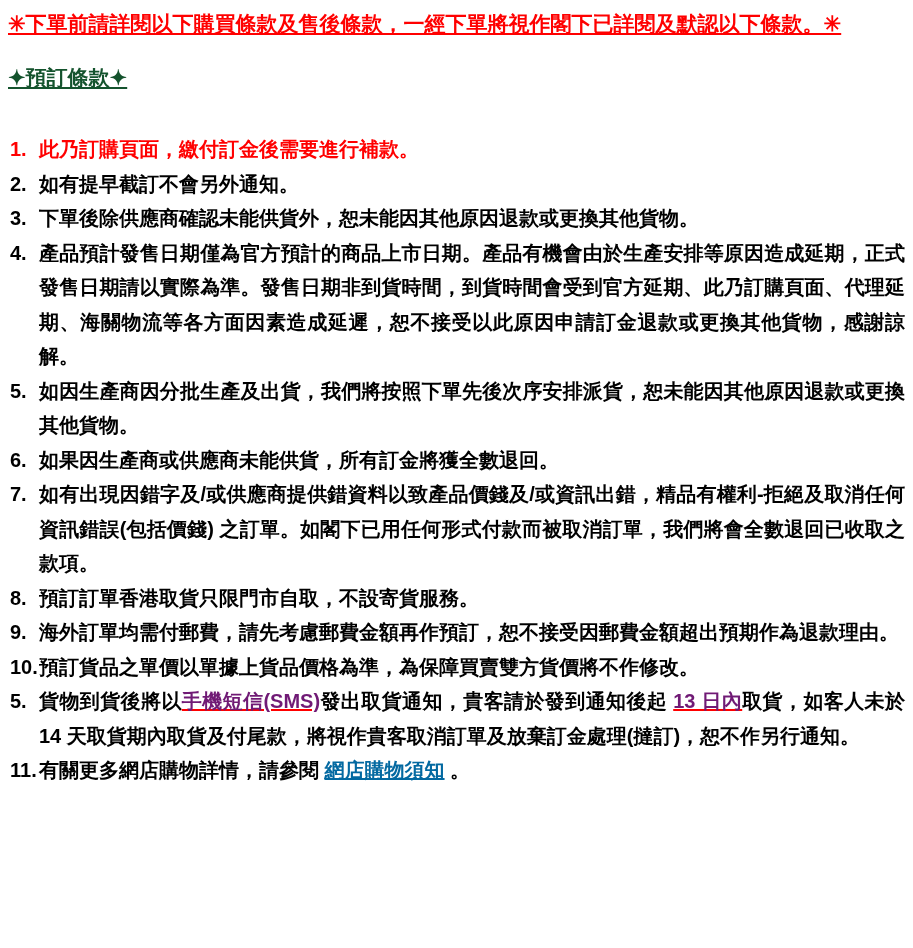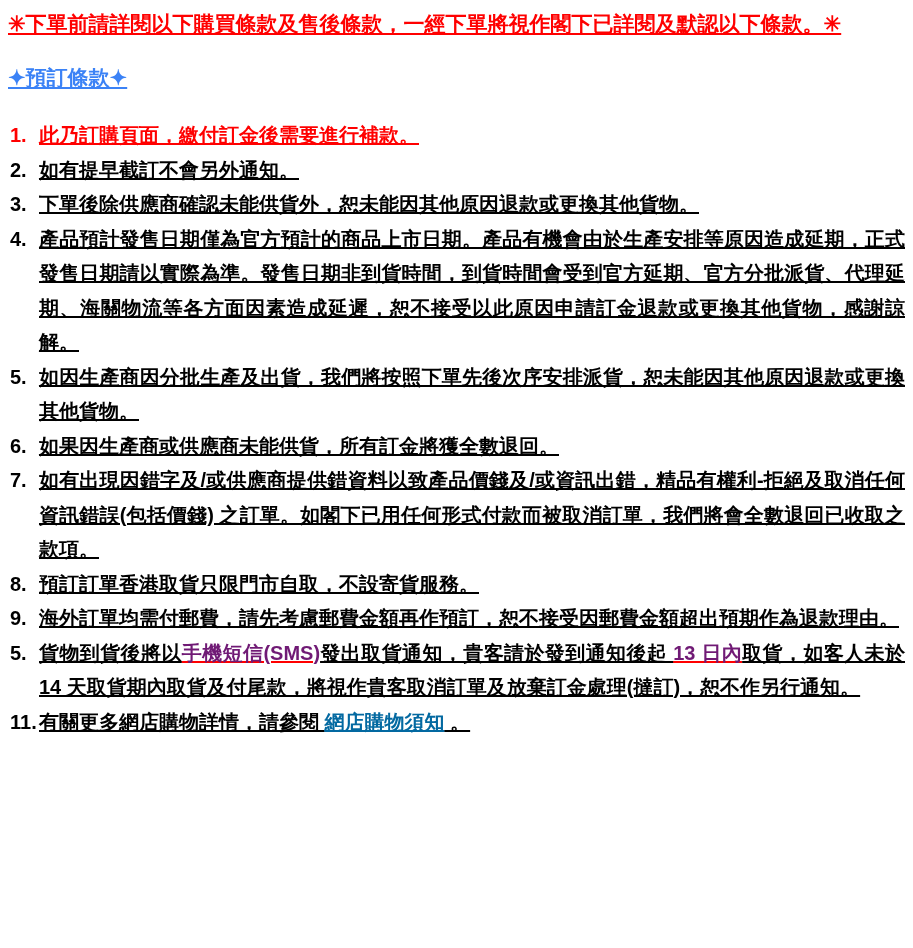--- a/index.html
+++ b/index.html
@@ -24,25 +24,25 @@
   .notice {
     color: #ff0000;
     text-decoration: underline;
     text-decoration-color: #ff0000;
     font-size: 21px;
     line-height: 28px;
     white-space: nowrap;
     margin: 4px 0 26px 0;
   }
   .section-title {
-    color: #3b82f6;
+    color: #14532d;
     text-decoration: underline;
     font-size: 21px;
     line-height: 28px;
-    margin: 0 0 26px 0;
+    margin: 0 0 40px 0;
   }
   ol.terms {
     list-style: none;
     margin: 0;
     padding: 0;
     font-size: 20px;
     line-height: 34.5px;
   }
   ol.terms li {
     display: flex;
@@ -51,21 +51,20 @@
   ol.terms .num {
     flex: 0 0 31px;
     padding-left: 2px;
     box-sizing: border-box;
     white-space: nowrap;
   }
   ol.terms .content {
     flex: 1 1 auto;
     text-align: justify;
     text-justify: inter-character;
-    text-decoration: underline;
   }
   .red { color: #ff0000; }
   .red-ul {
     color: #701a75;
     text-decoration: underline;
     text-decoration-color: #ff0000;
   }
   a.shop-link {
     color: #0369a1;
     text-decoration: underline;
@@ -93,21 +92,21 @@
       <span class="content">如有提早截訂不會另外通知。</span>
     </li>
 
     <li>
       <span class="num">3.</span>
       <span class="content">下單後除供應商確認未能供貨外，恕未能因其他原因退款或更換其他貨物。</span>
     </li>
 
     <li>
       <span class="num">4.</span>
-      <span class="content">產品預計發售日期僅為官方預計的商品上市日期。產品有機會由於生產安排等原因造成延期，正式發售日期請以實際為準。發售日期非到貨時間，到貨時間會受到官方延期、官方分批派貨、代理延期、海關物流等各方面因素造成延遲，恕不接受以此原因申請訂金退款或更換其他貨物，感謝諒解。</span>
+      <span class="content">產品預計發售日期僅為官方預計的商品上市日期。產品有機會由於生產安排等原因造成延期，正式發售日期請以實際為準。發售日期非到貨時間，到貨時間會受到官方延期、此乃訂購頁面、代理延期、海關物流等各方面因素造成延遲，恕不接受以此原因申請訂金退款或更換其他貨物，感謝諒解。</span>
     </li>
 
     <li>
       <span class="num">5.</span>
       <span class="content">如因生產商因分批生產及出貨，我們將按照下單先後次序安排派貨，恕未能因其他原因退款或更換其他貨物。</span>
     </li>
 
     <li>
       <span class="num">6.</span>
       <span class="content">如果因生產商或供應商未能供貨，所有訂金將獲全數退回。</span>
@@ -121,20 +120,24 @@
     <li>
       <span class="num">8.</span>
       <span class="content">預訂訂單香港取貨只限門市自取，不設寄貨服務。</span>
     </li>
 
     <li>
       <span class="num">9.</span>
       <span class="content">海外訂單均需付郵費，請先考慮郵費金額再作預訂，恕不接受因郵費金額超出預期作為退款理由。</span>
     </li>
 
+    <li>
+      <span class="num">10.</span>
+      <span class="content">預訂貨品之單價以單據上貨品價格為準，為保障買賣雙方貨價將不作修改。</span>
+    </li>
 
     <li>
       <span class="num">5.</span>
       <span class="content"><span>貨物到貨後將以</span><span class="red-ul">手機短信(SMS)</span><span>發出取貨通知，貴客請於發到通知後起 </span><span class="red-ul">13 日內</span><span>取貨，如客人未於 14 天取貨期內取貨及付尾款，將視作貴客取消訂單及放棄訂金處理(撻訂)，恕不作另行通知。</span></span>
     </li>
 
 
     <li>
       <span class="num">11.</span>
       <span class="content"><span>有關更多網店購物詳情，請參閱 </span><a class="shop-link">網店購物須知</a><span> 。</span></span>

